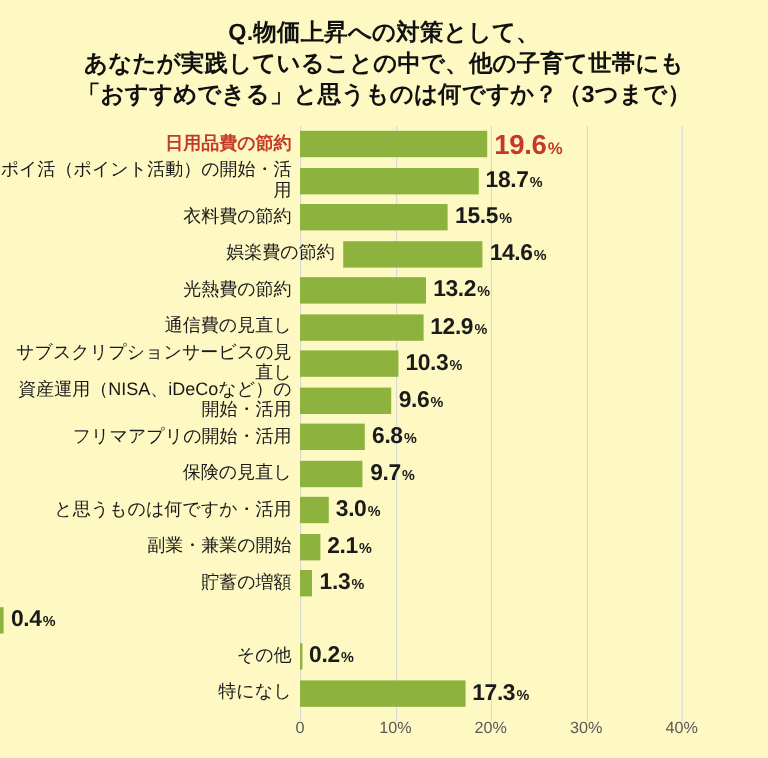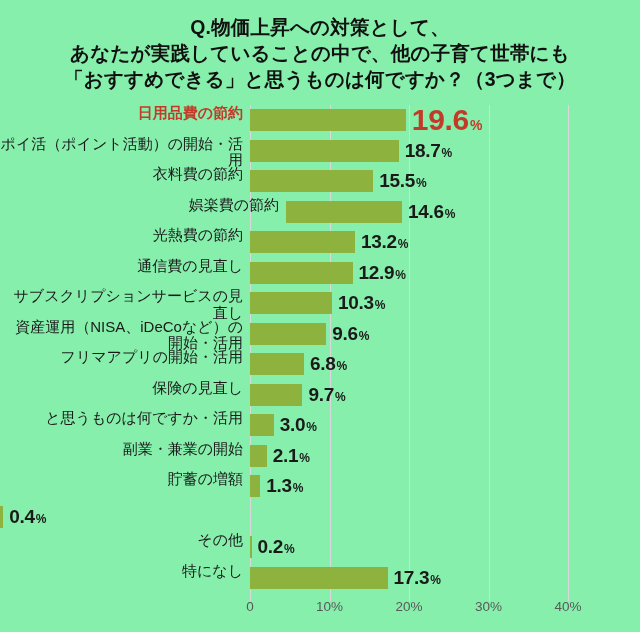--- a/index.html
+++ b/index.html
@@ -1,53 +1,53 @@
 <!DOCTYPE html>
 <html><head>
 <meta charset="utf-8">
 <style>
   html,body{margin:0;padding:0;background:#fff;}
   .page{
     position:relative;
     width:640px;height:632px;
-    background:#86efac;
+    background:#fef9c3;
     overflow:hidden;
     font-family:"Liberation Sans","DejaVu Sans",sans-serif;
   }
   .title{
     padding-top:14px;
     text-align:center;
     font-size:19.5px;
     font-weight:700;
     line-height:26px;
     color:#111111;
     letter-spacing:0.2px;
   }
   .chart{position:relative;margin-top:13px;}
   .gridlines{position:absolute;top:0;left:250px;width:375px;height:496px;z-index:0;}
   .gridline{position:absolute;top:0;height:100%;width:1px;}
   .rows{position:relative;z-index:1;}
-  .row{display:flex;height:30.5px;align-items:flex-start;}
+  .row{display:flex;height:30.5px;align-items:center;}
   .label{
     width:243px;
     padding-right:7px;
     text-align:right;
     font-size:15px;
     line-height:1.12;
     color:#1a1a1a;
     white-space:pre-line;
     flex:none;
   }
   .plot{position:relative;flex:1;height:100%;display:flex;align-items:center;}
   .bar{height:22px;flex:none;}
   .val{margin-left:6px;white-space:nowrap;color:#1a1a1a;}
   .num{font-size:19px;font-weight:700;letter-spacing:-0.3px;}
   .pct{font-size:12px;font-weight:700;margin-left:1px;}
   .row.hl .label{font-weight:700;}
-  .row.hl .num{font-size:30px;}
+  .row.hl .num{font-size:23px;}
   .row.hl .pct{font-size:14px;}
   .xaxis{position:relative;margin-left:250px;height:28px;}
   .xtick{
     position:absolute;top:6px;
     transform:translateX(-50%);
     font-size:13.5px;
   }
 </style>
 </head>
 <body>

